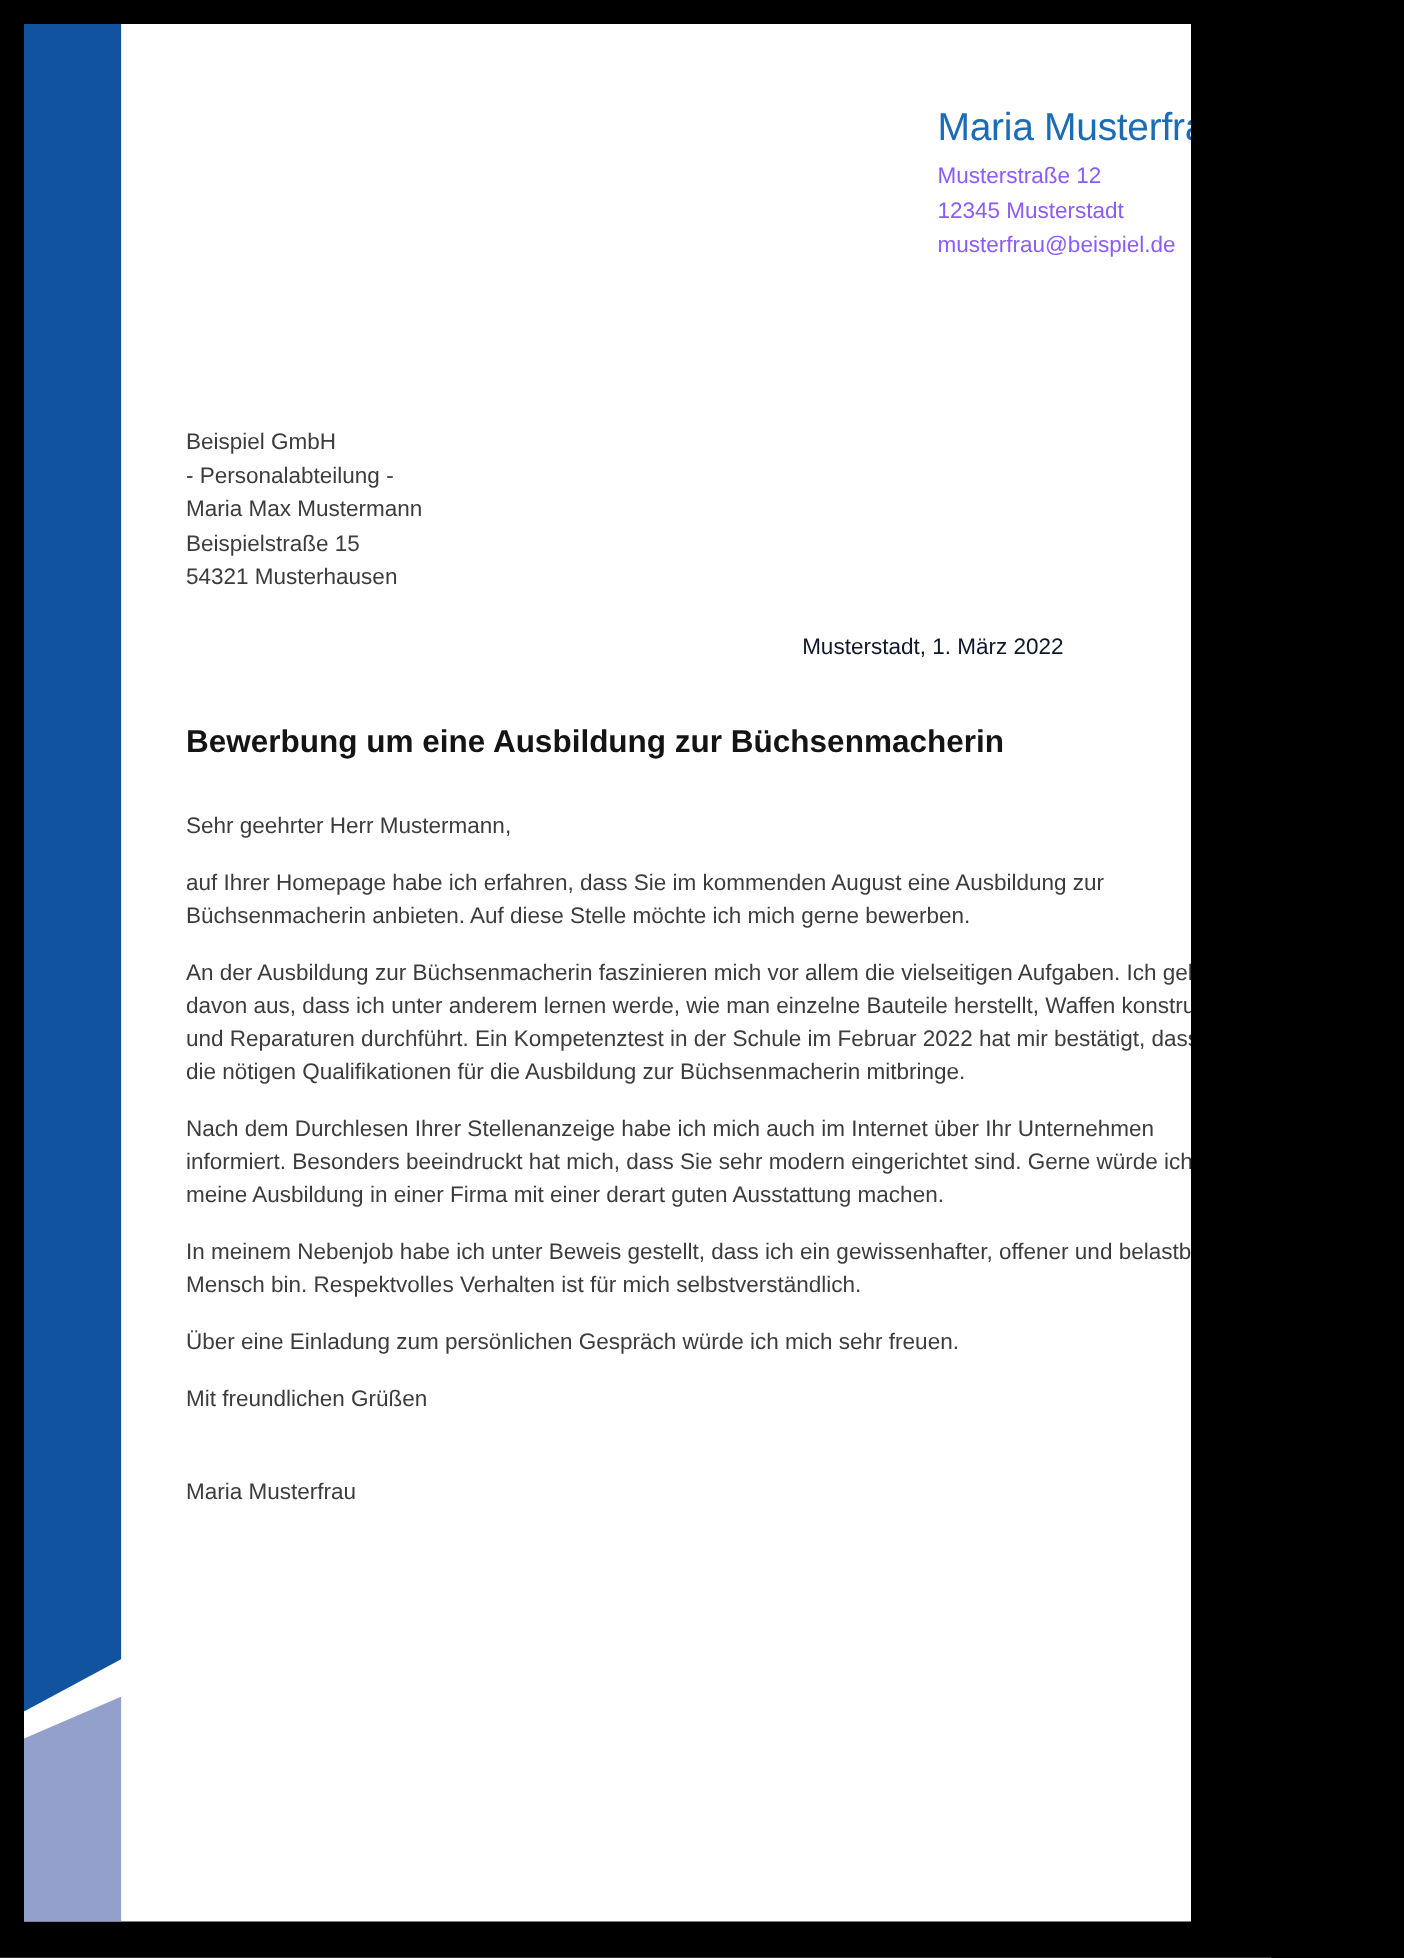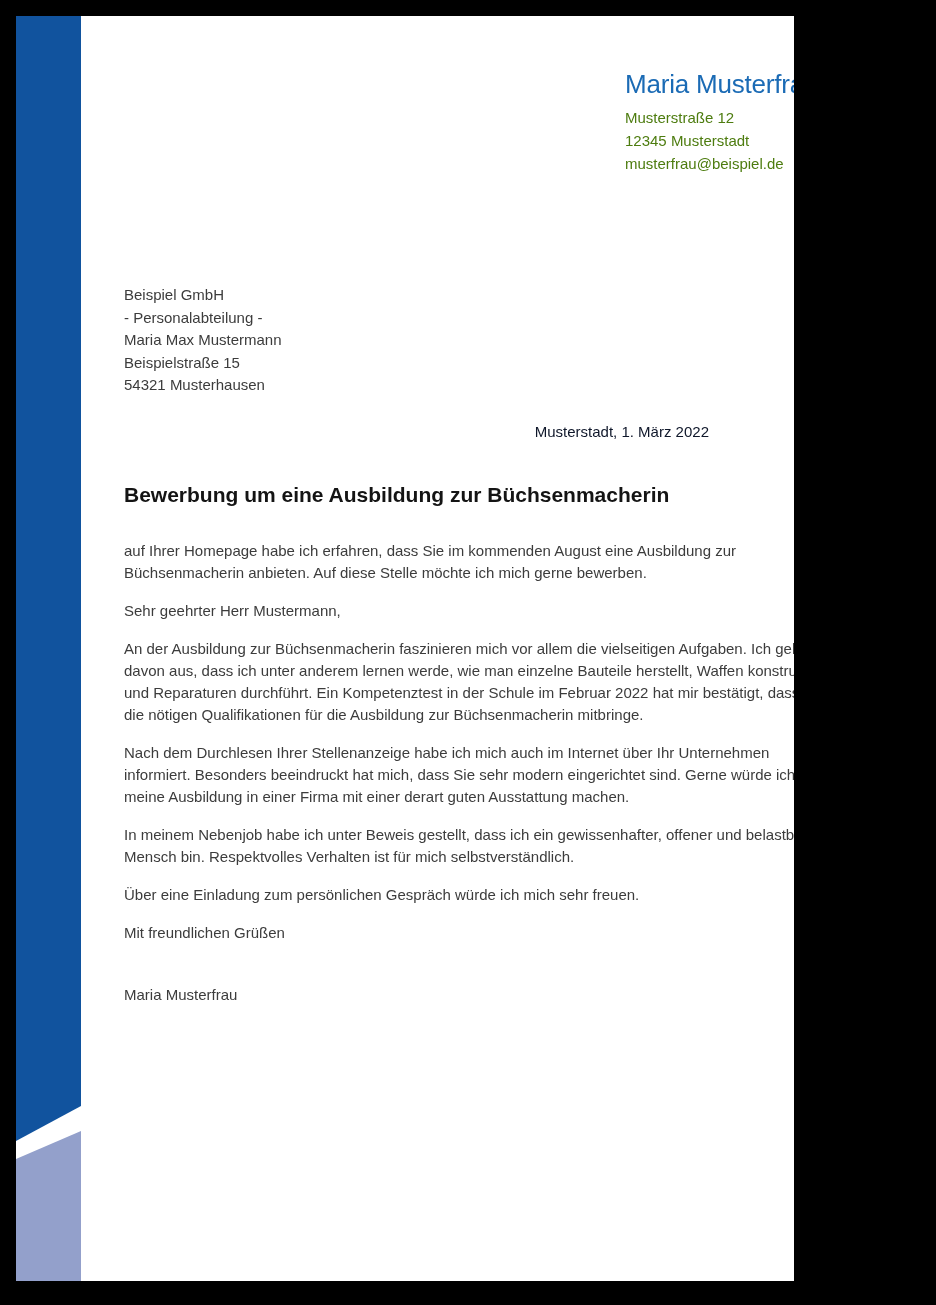--- a/index.html
+++ b/index.html
@@ -57,21 +57,21 @@
     font-size: 26px;
     line-height: 32px;
     color: #1b6bb5;
     font-weight: 400;
     letter-spacing: -0.2px;
     margin: 0 0 6px 0;
   }
   .sender-line {
     font-size: 15px;
     line-height: 23px;
-    color: #4d7c0f;
+    color: #8b5cf6;
   }
   
   .recipient {
     position: absolute;
     left: 108px;
     top: 240px;
     margin-top: 28px;
   }
   .recipient-line {
     font-size: 15px;
@@ -135,22 +135,22 @@
       <div class="recipient-line">Maria Max Mustermann</div>
       <div class="recipient-line">Beispielstraße 15</div>
       <div class="recipient-line">54321 Musterhausen</div>
     </div>
 
     <div class="dateline">Musterstadt, 1. März 2022</div>
 
     <div class="subject">Bewerbung um eine Ausbildung zur Büchsenmacherin</div>
 
     <div class="body-text">
+      <p>Sehr geehrter Herr Mustermann,</p>
       <p>auf Ihrer Homepage habe ich erfahren, dass Sie im kommenden August eine Ausbildung zur Büchsenmacherin anbieten. Auf diese Stelle möchte ich mich gerne bewerben.</p>
-      <p>Sehr geehrter Herr Mustermann,</p>
       <p>An der Ausbildung zur Büchsenmacherin faszinieren mich vor allem die vielseitigen Aufgaben. Ich gehe davon aus, dass ich unter anderem lernen werde, wie man einzelne Bauteile herstellt, Waffen konstruiert und Reparaturen durchführt. Ein Kompetenztest in der Schule im Februar 2022 hat mir bestätigt, dass ich die nötigen Qualifikationen für die Ausbildung zur Büchsenmacherin mitbringe.</p>
       <p>Nach dem Durchlesen Ihrer Stellenanzeige habe ich mich auch im Internet über Ihr Unternehmen informiert. Besonders beeindruckt hat mich, dass Sie sehr modern eingerichtet sind. Gerne würde ich meine Ausbildung in einer Firma mit einer derart guten Ausstattung machen.</p>
       <p>In meinem Nebenjob habe ich unter Beweis gestellt, dass ich ein gewissenhafter, offener und belastbarer Mensch bin. Respektvolles Verhalten ist für mich selbstverständlich.</p>
       <p>Über eine Einladung zum persönlichen Gespräch würde ich mich sehr freuen.</p>
       <p>Mit freundlichen Grüßen</p>
       <p class="signature">Maria Musterfrau</p>
     </div>
 
   </div>
 </div>

